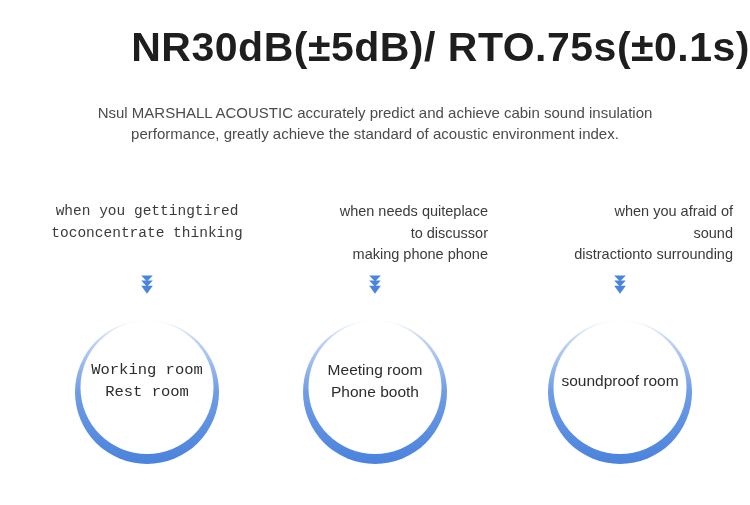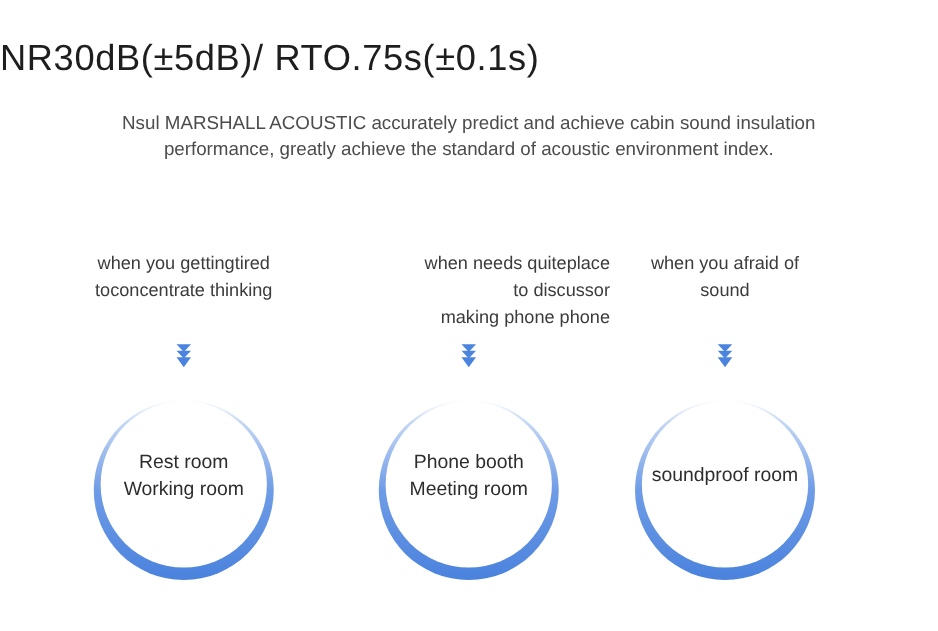--- a/index.html
+++ b/index.html
@@ -6,46 +6,46 @@
   body {
     width: 750px; height: 505px;
     background: #ffffff;
     font-family: "Liberation Sans", "DejaVu Sans", sans-serif;
     position: relative;
     overflow: hidden;
   }
   .title {
     position: absolute;
     top: 27px; left: 0; right: 0;
-    text-align: left;
-    font-size: 29px;
-    font-weight: 400;
+    text-align: right;
+    font-size: 41px;
+    font-weight: 700;
     color: #1e1e1e;
     letter-spacing: 0.5px;
     line-height: 40px;
     margin: 0;
   }
   .subtitle {
     position: absolute;
     top: 88px; left: 0; right: 0;
     text-align: center;
     font-size: 15px;
     line-height: 21px;
     color: #4c4c4c;
-    margin: 0;
+    margin: 14px;
   }
   .col {
     position: absolute;
     top: 201px;
     width: 226px;
     text-align: center;
   }
-  .col-0 { left: 34px; }
+  .col-0 { left: 34px; font-family: Liberation Mono, monospace; }
   .col-1 { left: 262px; text-align: right; }
-  .col-2 { left: 467px; }
+  .col-2 { left: 507px; text-align: right; }
   .scenario {
     font-size: 14.5px;
     line-height: 21.5px;
     color: #3b3b3b;
     height: 65px;
   }
   .arrow {
     display: block;
     margin: 9px auto 0 auto;
     width: 16px; height: 20px;
@@ -96,22 +96,22 @@
             <stop offset="0" stop-color="#ffffff"></stop>
             <stop offset="0.12" stop-color="#c5d8f4"></stop>
             <stop offset="0.5" stop-color="#6f9ce6"></stop>
             <stop offset="1" stop-color="#4a82dd"></stop>
           </linearGradient>
         </defs>
         <circle cx="75" cy="76" r="72" fill="url(#ring-grad-0)"></circle>
         <circle cx="75" cy="71.5" r="66.5" fill="#ffffff"></circle>
       </svg>
       <div class="circle-text">
+        <div>Working room</div>
         <div>Rest room</div>
-        <div>Working room</div>
       </div>
     </div>
   </section>
 
   <section class="col col-1">
     <div class="scenario">
       <div>when needs quiteplace</div>
       <div>to discussor</div>
       <div>making phone phone</div>
     </div>
@@ -129,30 +129,31 @@
             <stop offset="0" stop-color="#ffffff"></stop>
             <stop offset="0.12" stop-color="#c5d8f4"></stop>
             <stop offset="0.5" stop-color="#6f9ce6"></stop>
             <stop offset="1" stop-color="#4a82dd"></stop>
           </linearGradient>
         </defs>
         <circle cx="75" cy="76" r="72" fill="url(#ring-grad-1)"></circle>
         <circle cx="75" cy="71.5" r="66.5" fill="#ffffff"></circle>
       </svg>
       <div class="circle-text">
+        <div>Meeting room</div>
         <div>Phone booth</div>
-        <div>Meeting room</div>
       </div>
     </div>
   </section>
 
   <section class="col col-2">
     <div class="scenario">
       <div>when you afraid of</div>
       <div>sound</div>
+      <div>distractionto surrounding</div>
     </div>
     <svg class="arrow" viewBox="0 0 16 20">
       <g fill="#4a84de">
         <path d="M2.2 0.4 L13.8 0.4 L8 6.6 Z"></path>
         <path d="M2.2 5.6 L13.8 5.6 L8 11.8 Z"></path>
         <path d="M2.2 10.8 L13.8 10.8 L8 18.8 Z"></path>
       </g>
     </svg>
     <div class="circle-wrap">
       <svg class="ring" width="150" height="150" viewBox="0 0 150 150">

